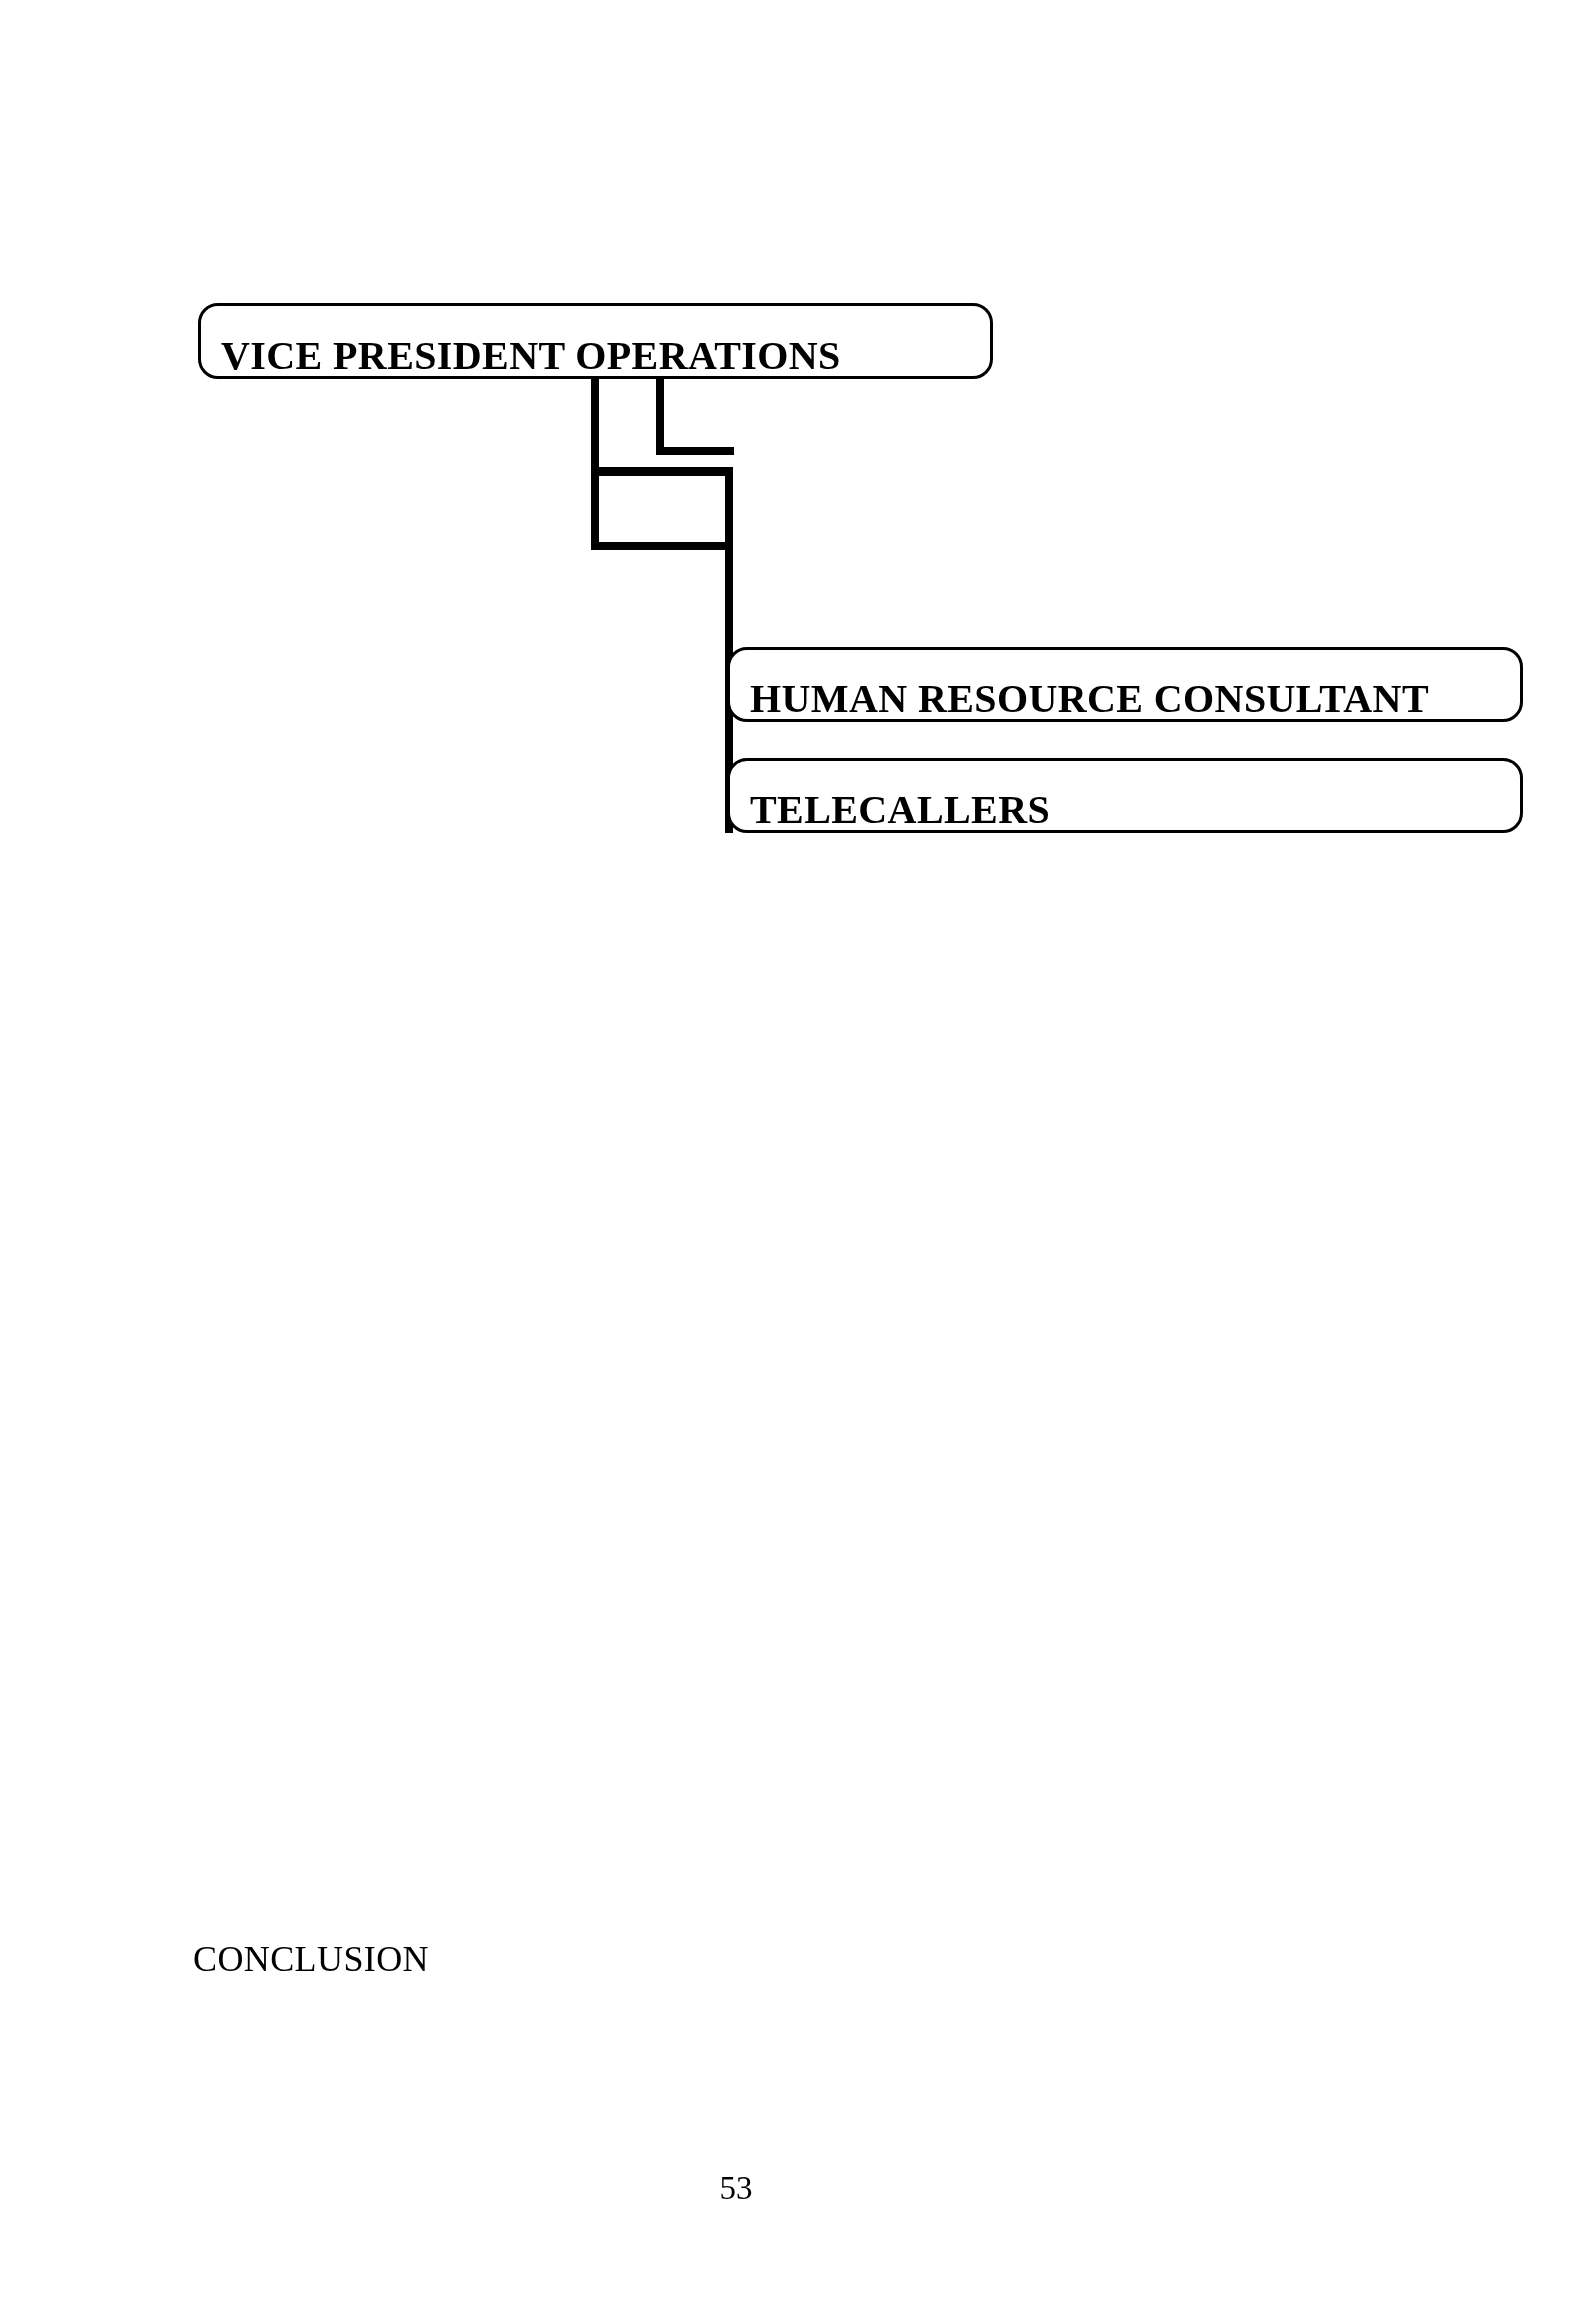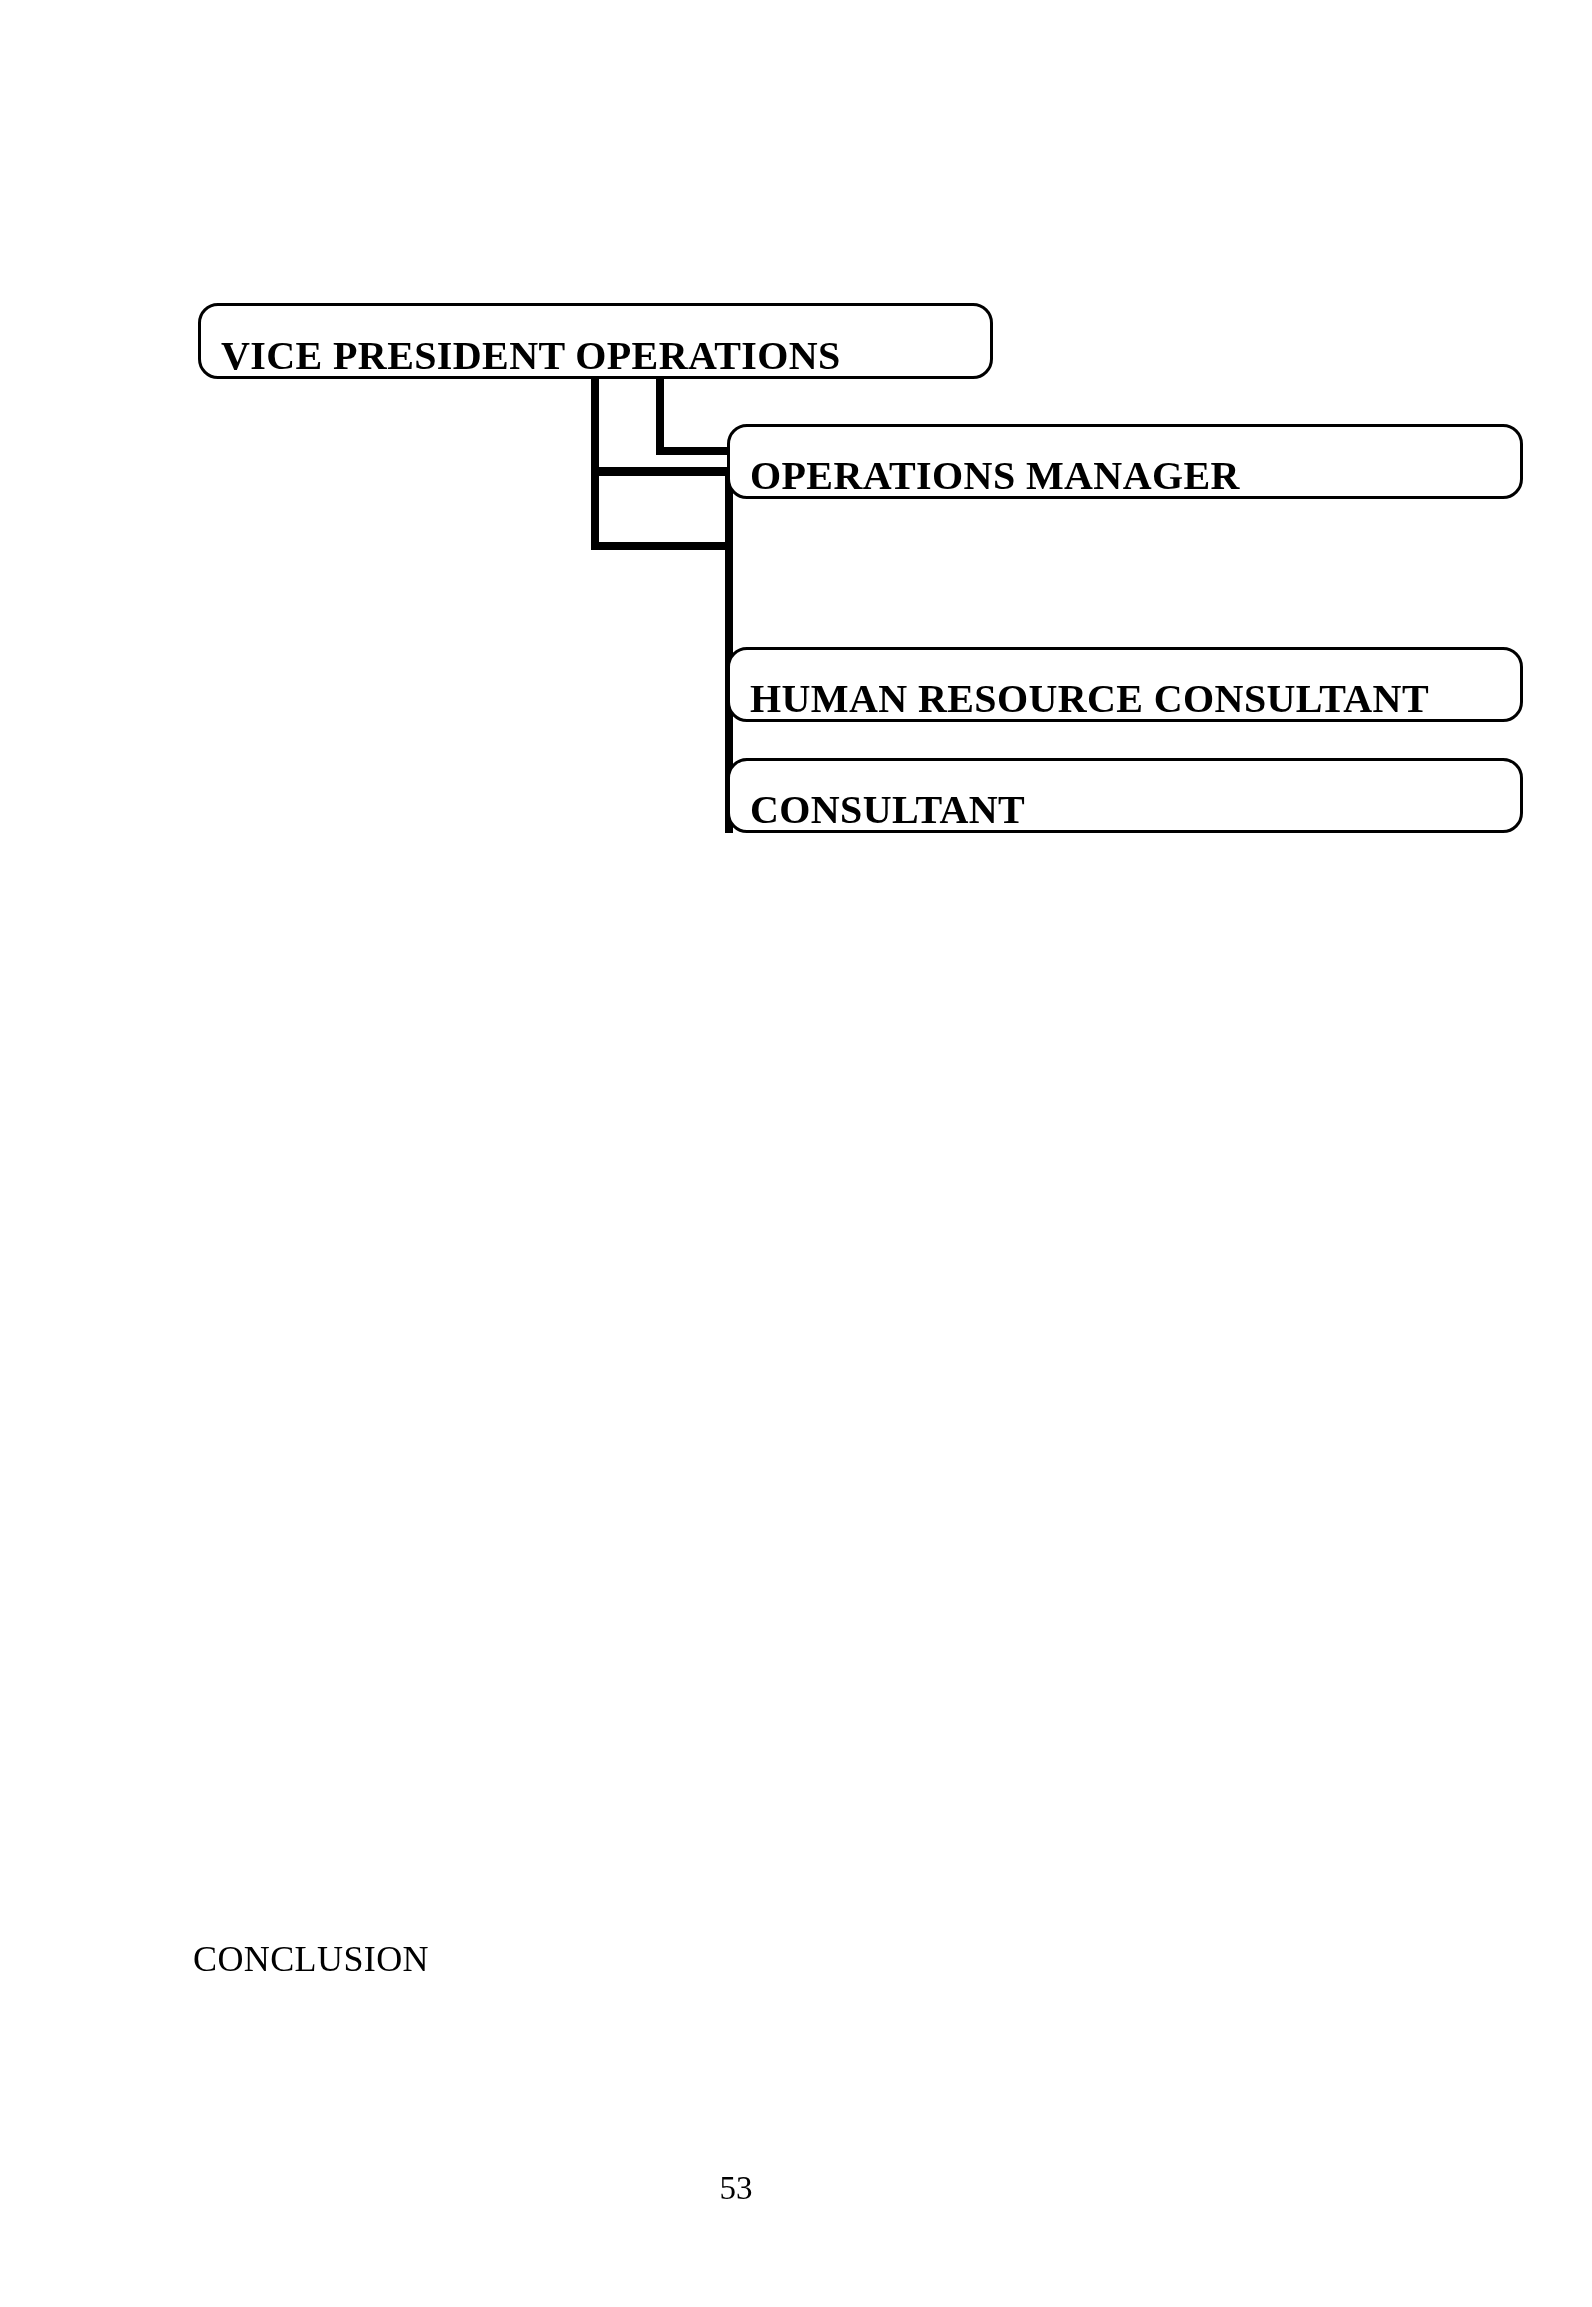--- a/index.html
+++ b/index.html
@@ -118,31 +118,28 @@
     <div class="conn" id="conn-v-inner"></div>
     <div class="conn" id="conn-h-0"></div>
     <div class="conn" id="conn-h-1"></div>
     <div class="conn" id="conn-h-2"></div>
     <div class="conn" id="conn-v-trunk"></div>
 
     <div class="node-box" id="node-root">
       <span class="node-label">VICE PRESIDENT OPERATIONS</span>
     </div>
 
-    <div class="node-box" id="node-child-0">
-      <span class="node-label">OPERATIONS MANAGER</span>
-    </div>
 
 
     <div class="node-box" id="node-child-2">
       <span class="node-label">HUMAN RESOURCE CONSULTANT</span>
     </div>
 
     <div class="node-box" id="node-child-3">
-      <span class="node-label">CONSULTANT</span>
+      <span class="node-label">TELECALLERS</span>
     </div>
 
   </div>
 
   <div id="conclusion-heading">CONCLUSION</div>
 
   <div id="page-number">53</div>
 
 </div>
 

